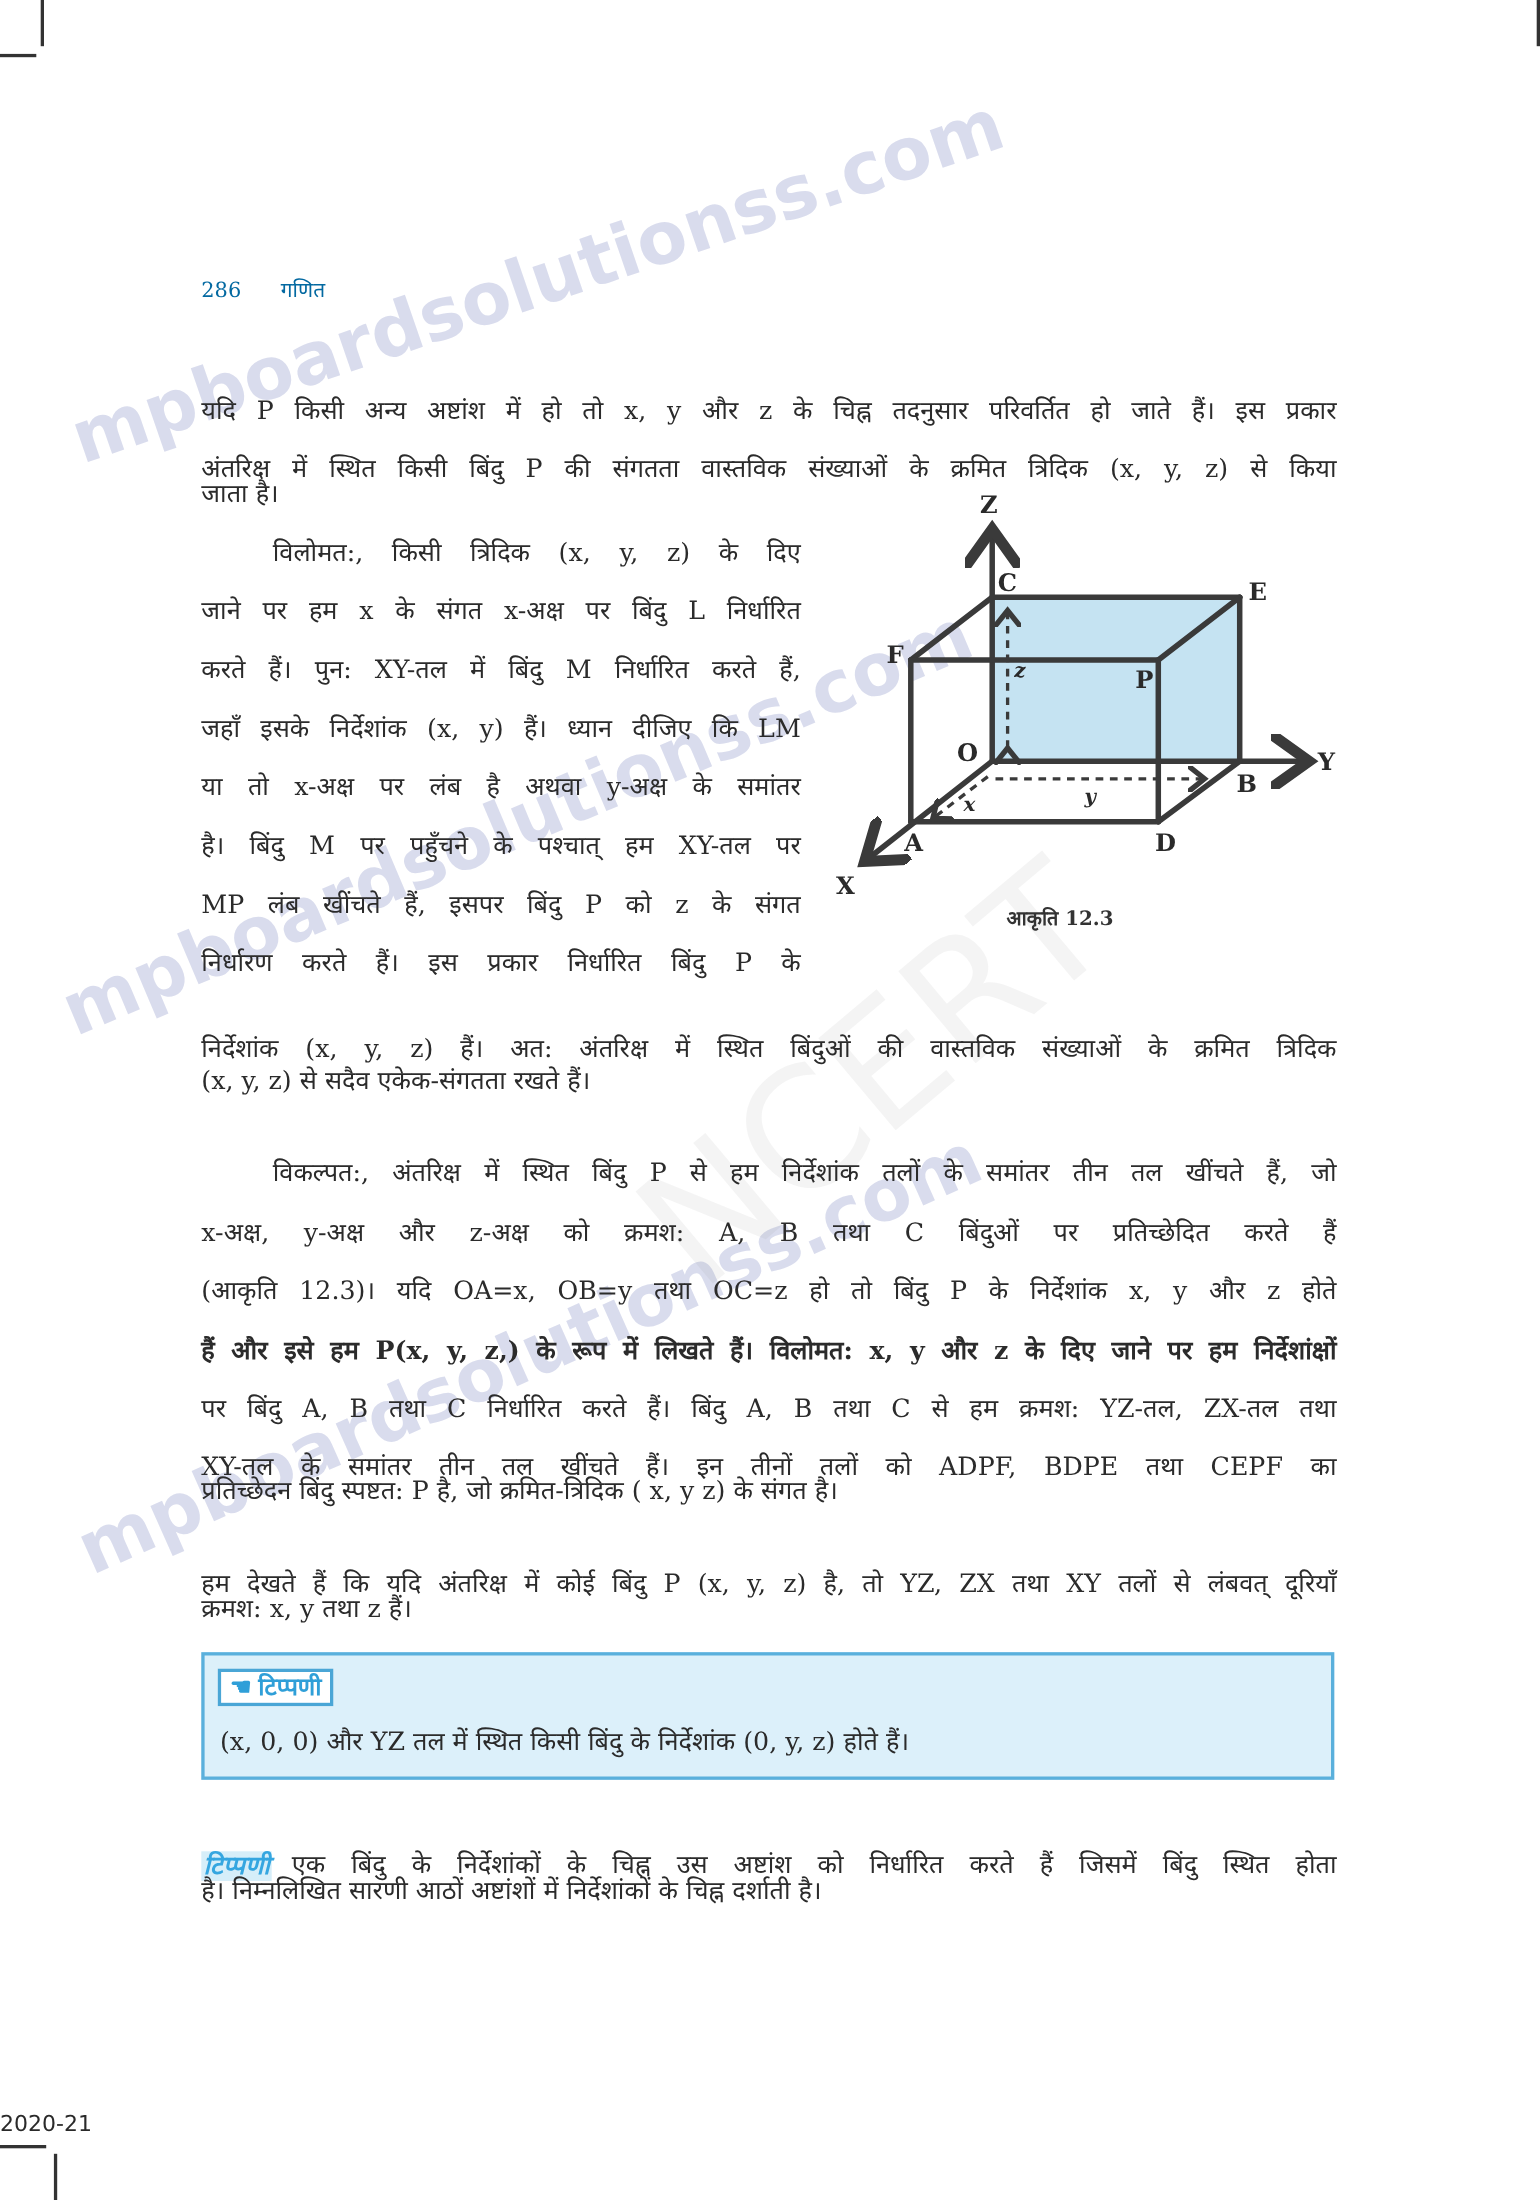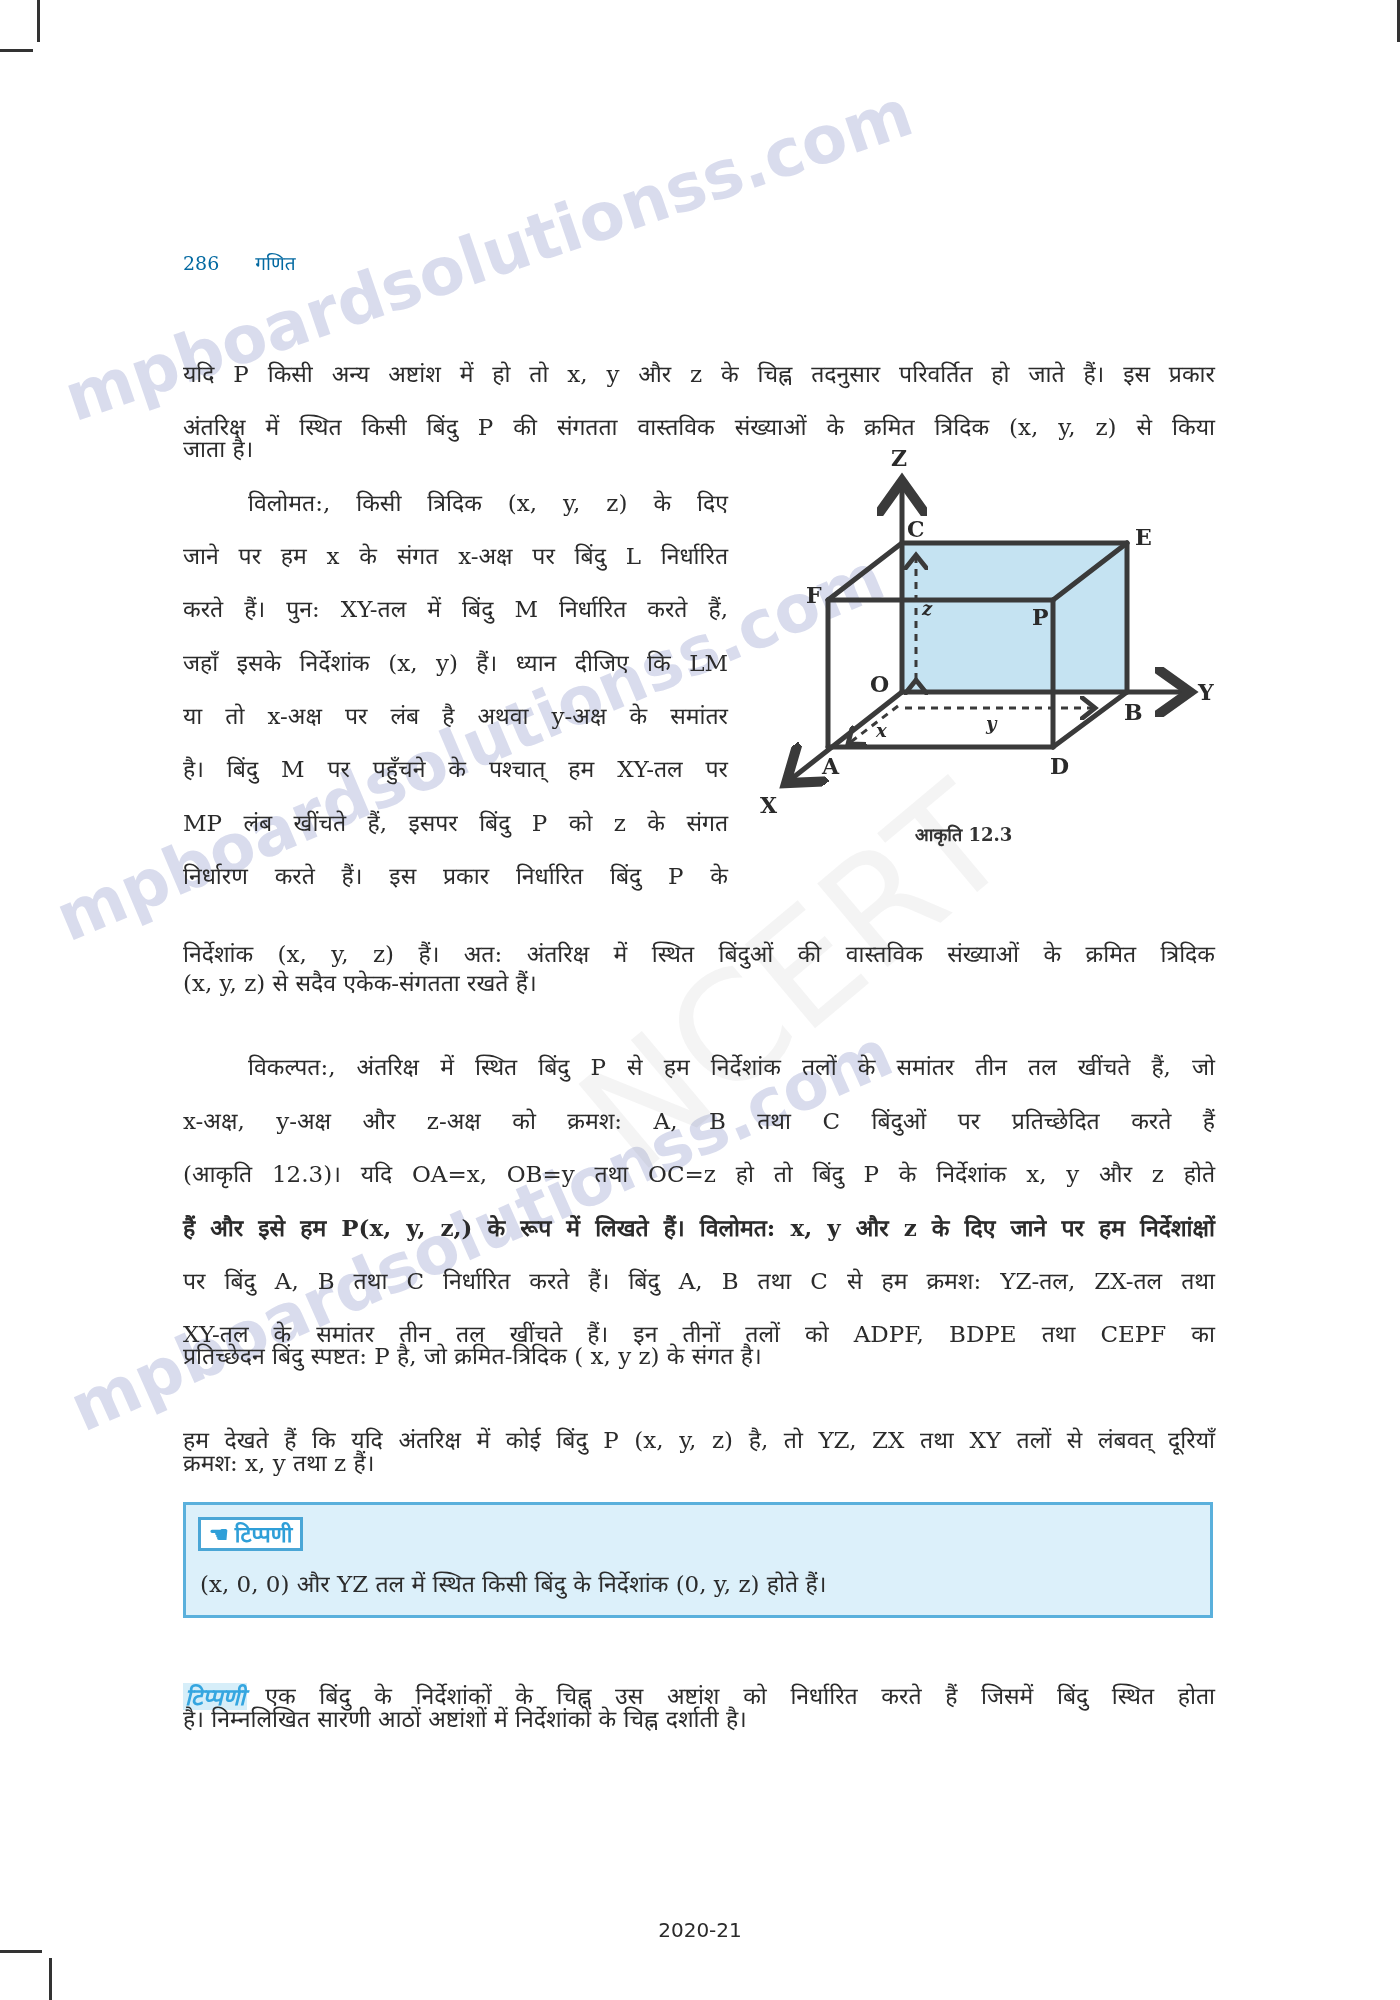--- a/index.html
+++ b/index.html
@@ -30,21 +30,21 @@
   }
   .note-tag {
     position:absolute; left:12px; top:12px; height:34px; padding:0 8px;
     background:#ffffff; border:3px solid #4aa6d6; box-sizing:border-box;
     color:#2f9fd8; font-weight:bold; font-size:22px; line-height:28px;
     display:flex; align-items:center; gap:6px;
   }
   .note-tag .hand { color:#2f9fd8; font-size:22px; }
   .note-line { position:absolute; font-size:23px; line-height:27px; white-space:nowrap; color:#2b2b2b; }
   .tip-label { color:#35a6e0; font-style:italic; font-weight:bold; background:#d6eef9; padding:0 2px; }
-  .footer { position:absolute; left:0; width:1400px; top:1918px; text-align:center; font-family:"DejaVu Sans", sans-serif; font-size:20px; color:#2a2a2a; }
+  .footer { position:absolute; left:0; width:1400px; top:1918px; font-family:"DejaVu Sans", sans-serif; font-size:20px; color:#2a2a2a; }
   .figure { position:absolute; left:760px; top:440px; width:480px; height:440px; }
   .fig-caption { position:absolute; left:915px; top:822px; font-size:18px; font-weight:bold; color:#333; }
 </style>
 </head>
 <body>
 
 <div class="crop" style="left:37px;top:0;width:3px;height:42px;"></div>
 <div class="crop" style="left:0;top:49px;width:33px;height:3px;"></div>
 <div class="crop" style="left:1397px;top:0;width:3px;height:42px;"></div>
 <div class="crop" style="left:0;top:1950px;width:42px;height:3px;"></div>

